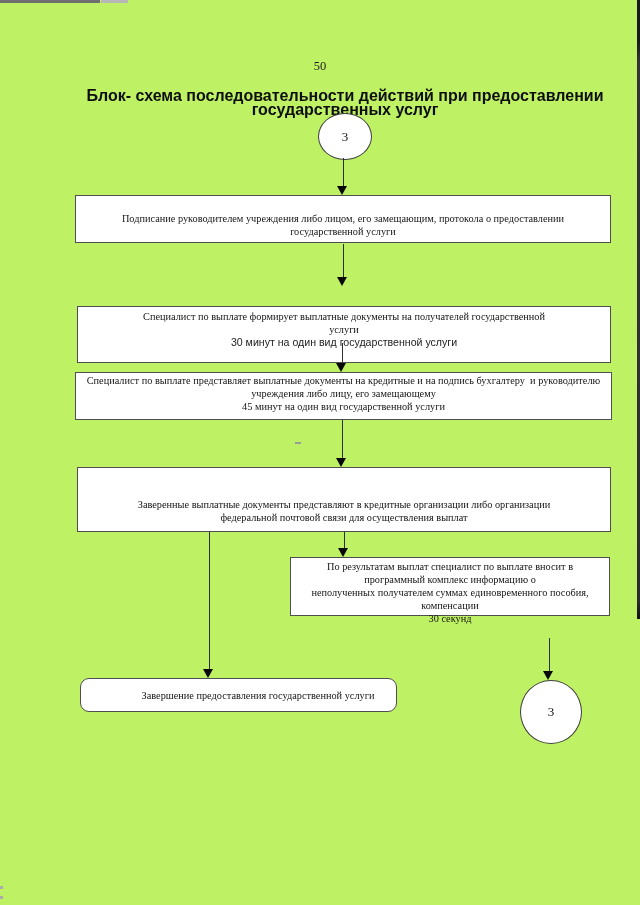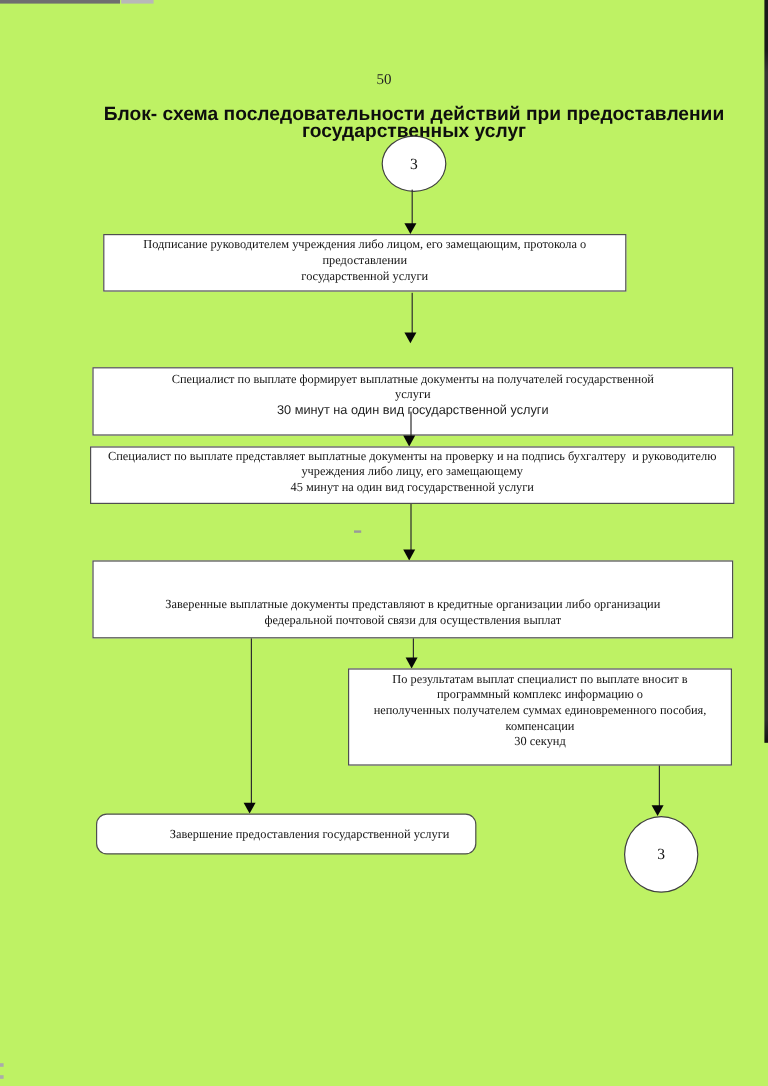--- a/index.html
+++ b/index.html
@@ -69,58 +69,58 @@
 
   <div>
 
     <div class="circle" style="left:318px; top:113px; width:52px; height:45px;">
       <span>3</span>
     </div>
 
     <div class="vline" style="left:343px; top:158px; height:29px;"></div>
     <div class="ahead" style="left:337px; top:186px;"></div>
 
-    <div class="box" style="left:86px; top:195px; width:436px; height:48px; padding-top:2px;">
+    <div class="box" style="left:75px; top:195px; width:536px; height:48px; padding-top:16px;">
       <div class="line">Подписание руководителем учреждения либо лицом, его замещающим, протокола о предоставлении</div>
       <div class="line">государственной услуги</div>
     </div>
 
     <div class="vline" style="left:343px; top:244px; height:34px;"></div>
     <div class="ahead" style="left:337px; top:277px;"></div>
 
     <div class="box" style="left:77px; top:286px; width:534px; height:57px; padding-top:3px;margin-top:20px;">
       <div class="line">Специалист по выплате формирует выплатные документы на получателей государственной</div>
       <div class="line">услуги</div>
       <div class="line alt">30 минут на один вид государственной услуги</div>
     </div>
 
     <div class="vline" style="left:342px; top:343px; height:21px;"></div>
     <div class="ahead" style="left:336px; top:363px;"></div>
 
     <div class="box" style="left:75px; top:372px; width:537px; height:48px; padding-top:1px;">
-      <div class="line">Специалист по выплате представляет выплатные документы на проверку и на подпись бухгалтеру  и руководителю</div>
+      <div class="line">Специалист по выплате представляет выплатные документы на кредитные и на подпись бухгалтеру  и руководителю</div>
       <div class="line">учреждения либо лицу, его замещающему</div>
       <div class="line">45 минут на один вид государственной услуги</div>
     </div>
 
     <div class="vline" style="left:342px; top:420px; height:39px;"></div>
     <div class="ahead" style="left:336px; top:458px;"></div>
 
     <div class="box" style="left:77px; top:467px; width:534px; height:65px; padding-top:30px;">
       <div class="line">Заверенные выплатные документы представляют в кредитные организации либо организации</div>
       <div class="line">федеральной почтовой связи для осуществления выплат</div>
     </div>
 
     <div class="vline" style="left:209px; top:532px; height:138px;"></div>
     <div class="ahead" style="left:203px; top:669px;"></div>
 
     <div class="vline" style="left:344px; top:532px; height:17px;"></div>
     <div class="ahead" style="left:338px; top:548px;"></div>
 
-    <div class="box" style="left:290px; top:557px; width:320px; height:81px; padding-top:2px;">
+    <div class="box" style="left:290px; top:557px; width:320px; height:59px; padding-top:2px;">
       <div class="line">По результатам выплат специалист по выплате вносит в</div>
       <div class="line">программный комплекс информацию о</div>
       <div class="line">неполученных получателем суммах единовременного пособия,</div>
       <div class="line">компенсации</div>
       <div class="line">30 секунд</div>
     </div>
 
     <div class="vline" style="left:549px; top:638px; height:34px;"></div>
     <div class="ahead" style="left:543px; top:671px;"></div>
 

